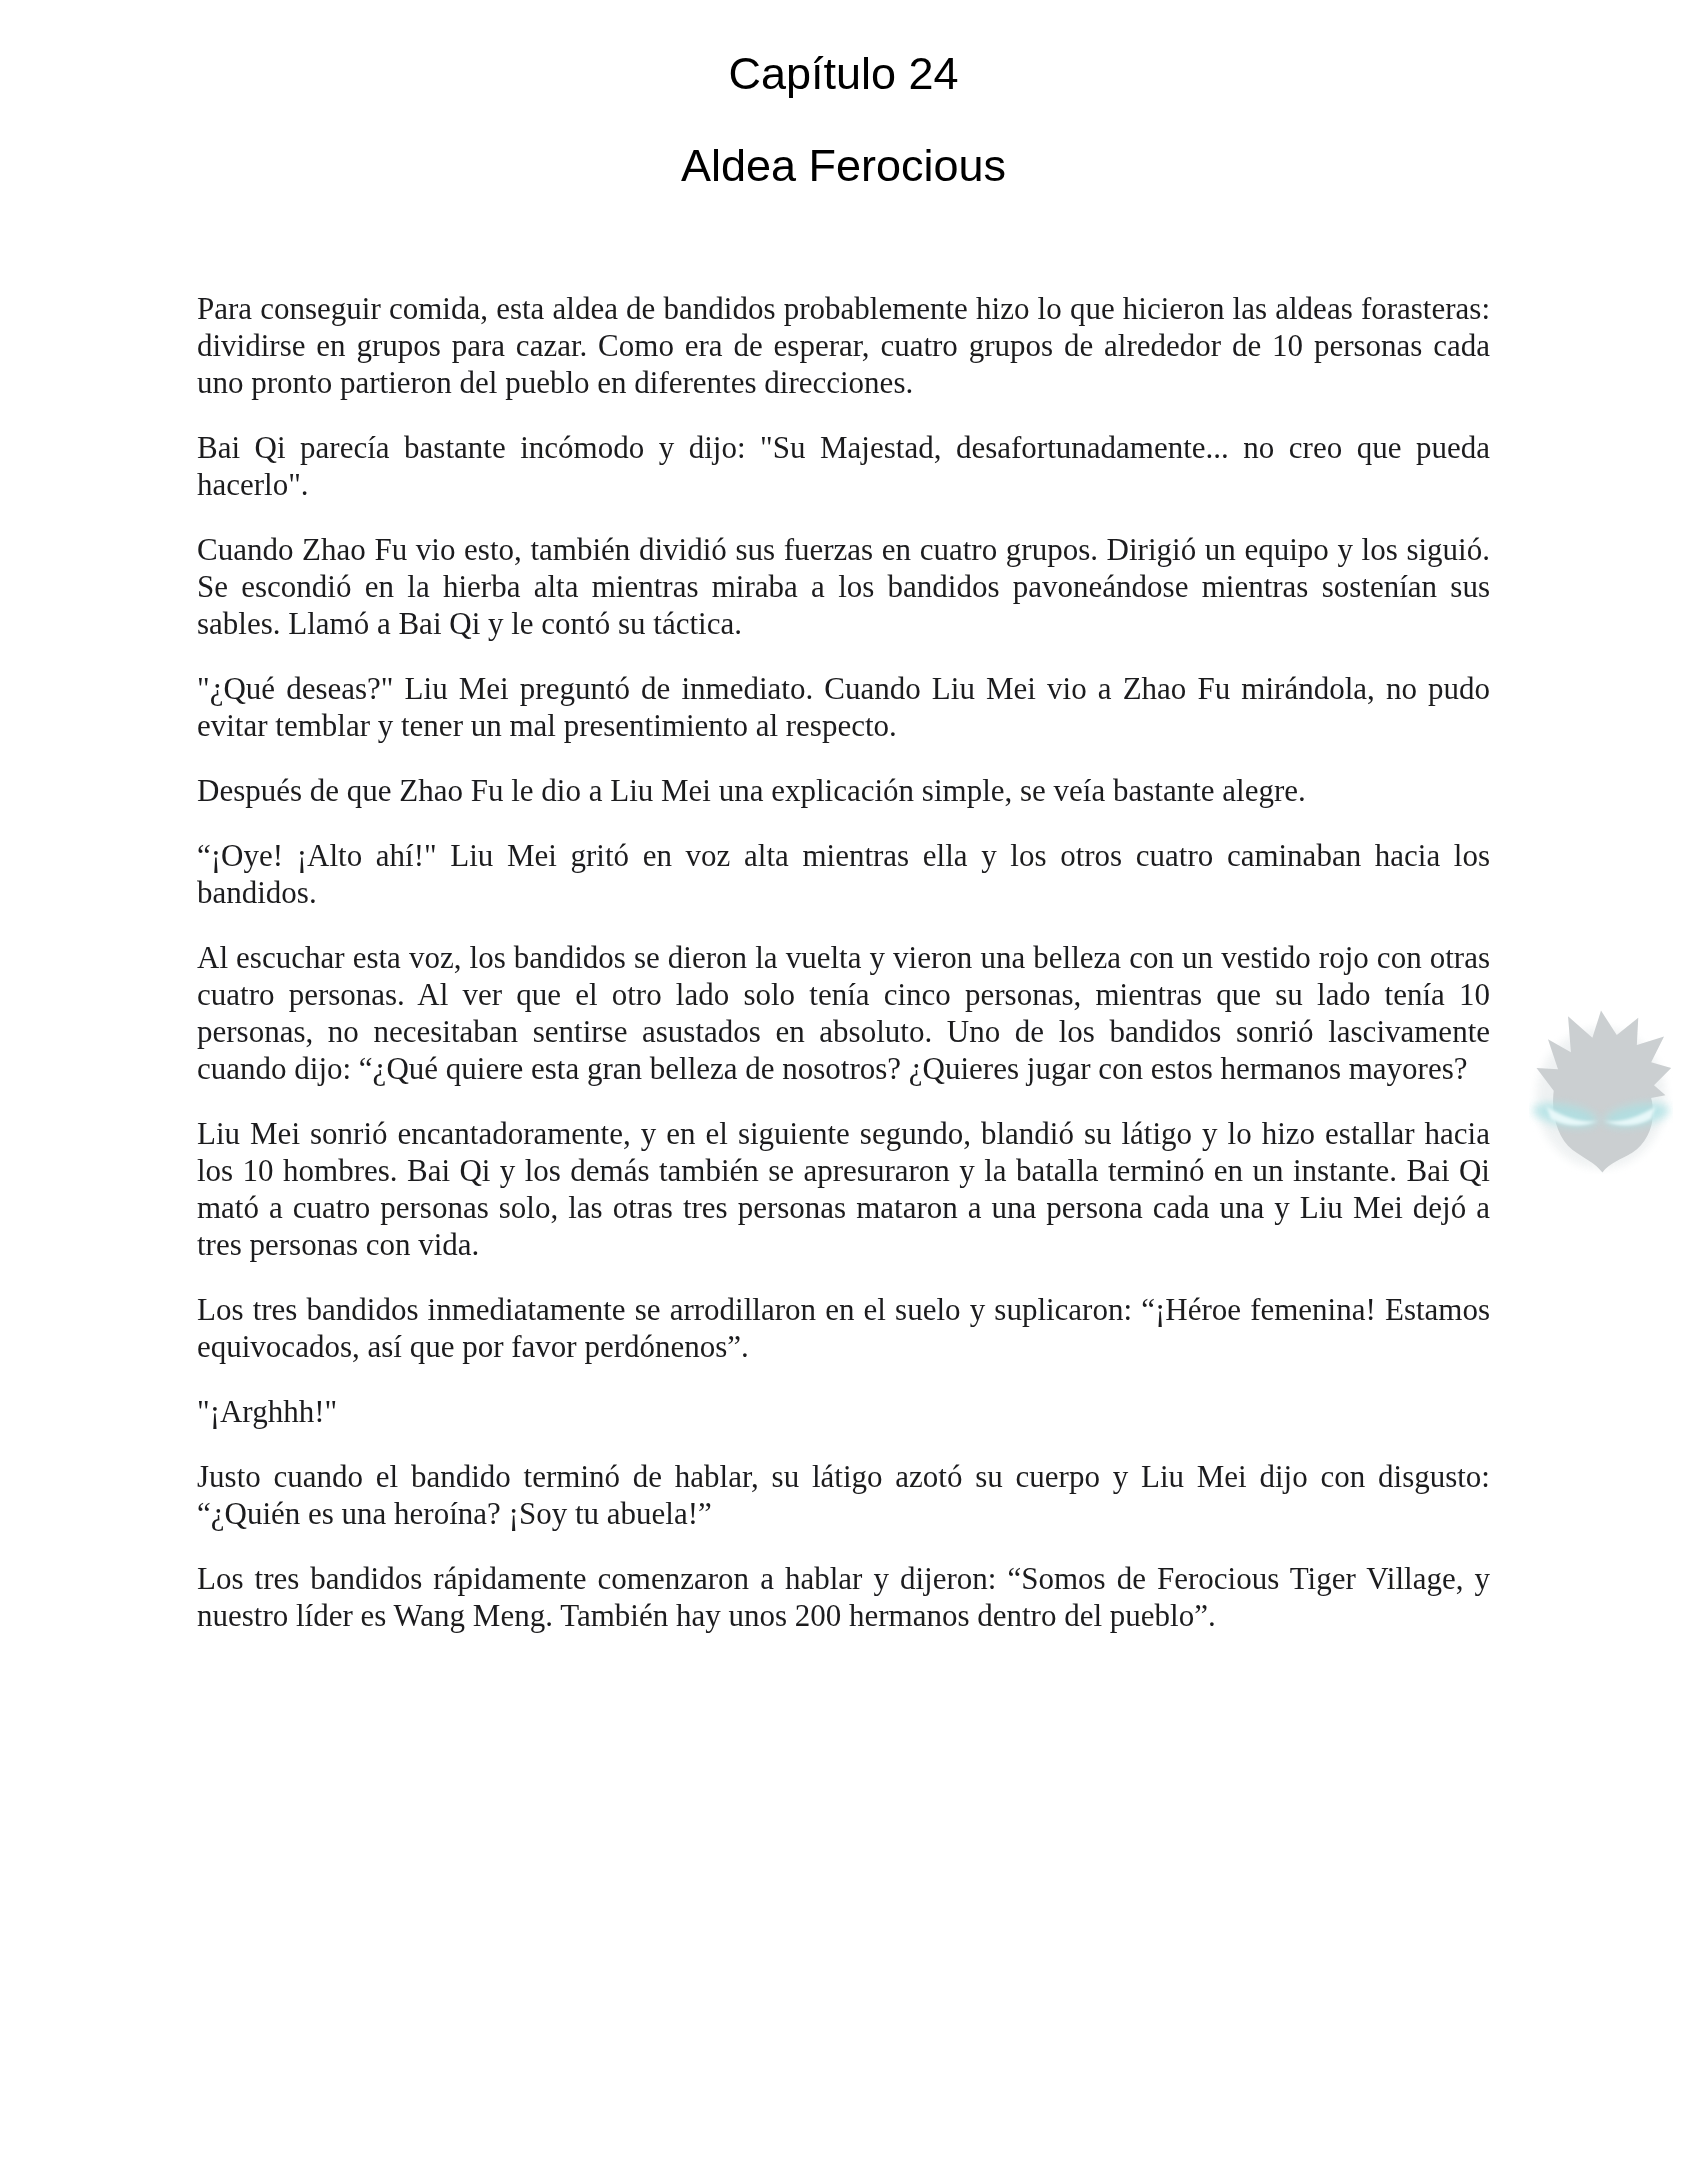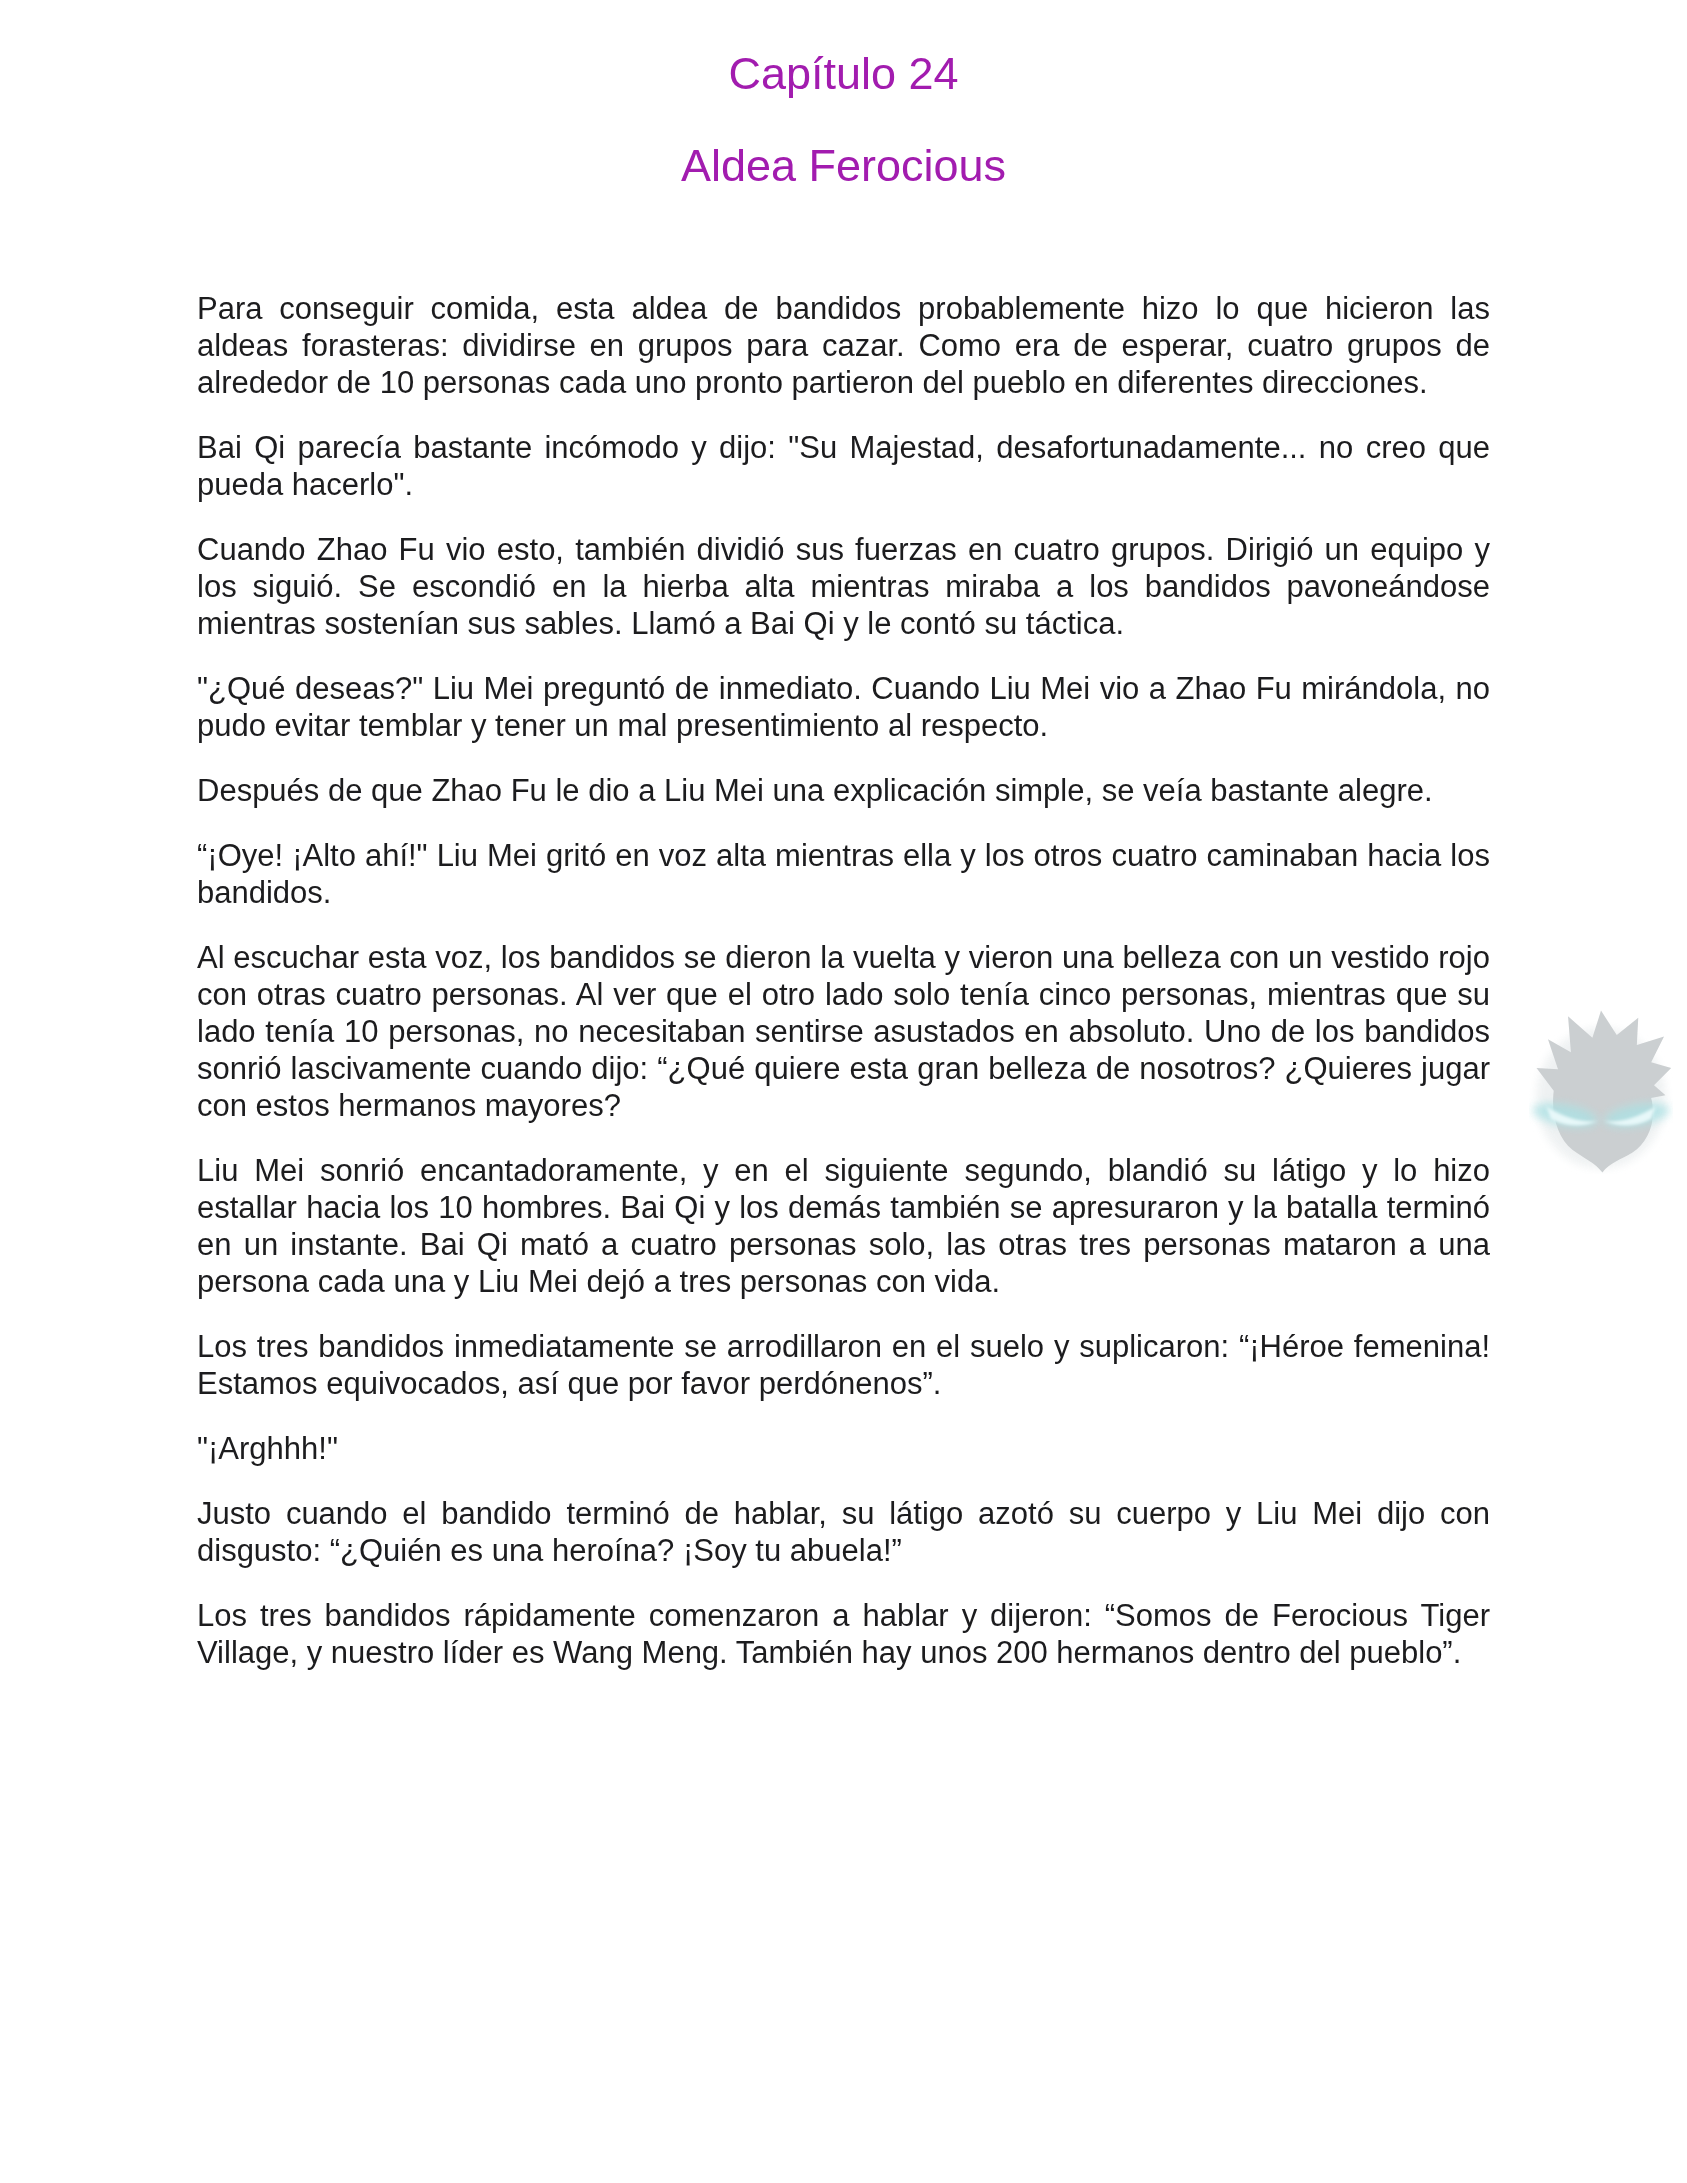--- a/index.html
+++ b/index.html
@@ -15,32 +15,33 @@
     font-family: "Liberation Sans", sans-serif;
     color: #1c1c1e;
   }
   .page-title {
     margin: 0;
     padding-top: 28px;
     text-align: center;
     font-size: 45px;
     font-weight: 400;
     line-height: 92px;
-    color: #a21caf;
+    color: #000000;
     letter-spacing: 0px;
   }
   .page-title span { display: block; }
   .chapter-body {
     margin: 78px 197px 0 197px;
     font-size: 31px;
     line-height: 37px;
     text-align: justify;
   }
   .chapter-body p {
     margin: 0 0 28px 0;
+    font-family: Liberation Serif, serif;
   }
   .watermark {
     position: absolute;
     left: 1529px;
     top: 1002px;
     width: 144px;
     height: 172px;
     pointer-events: none;
     opacity: 0.95;
   }

